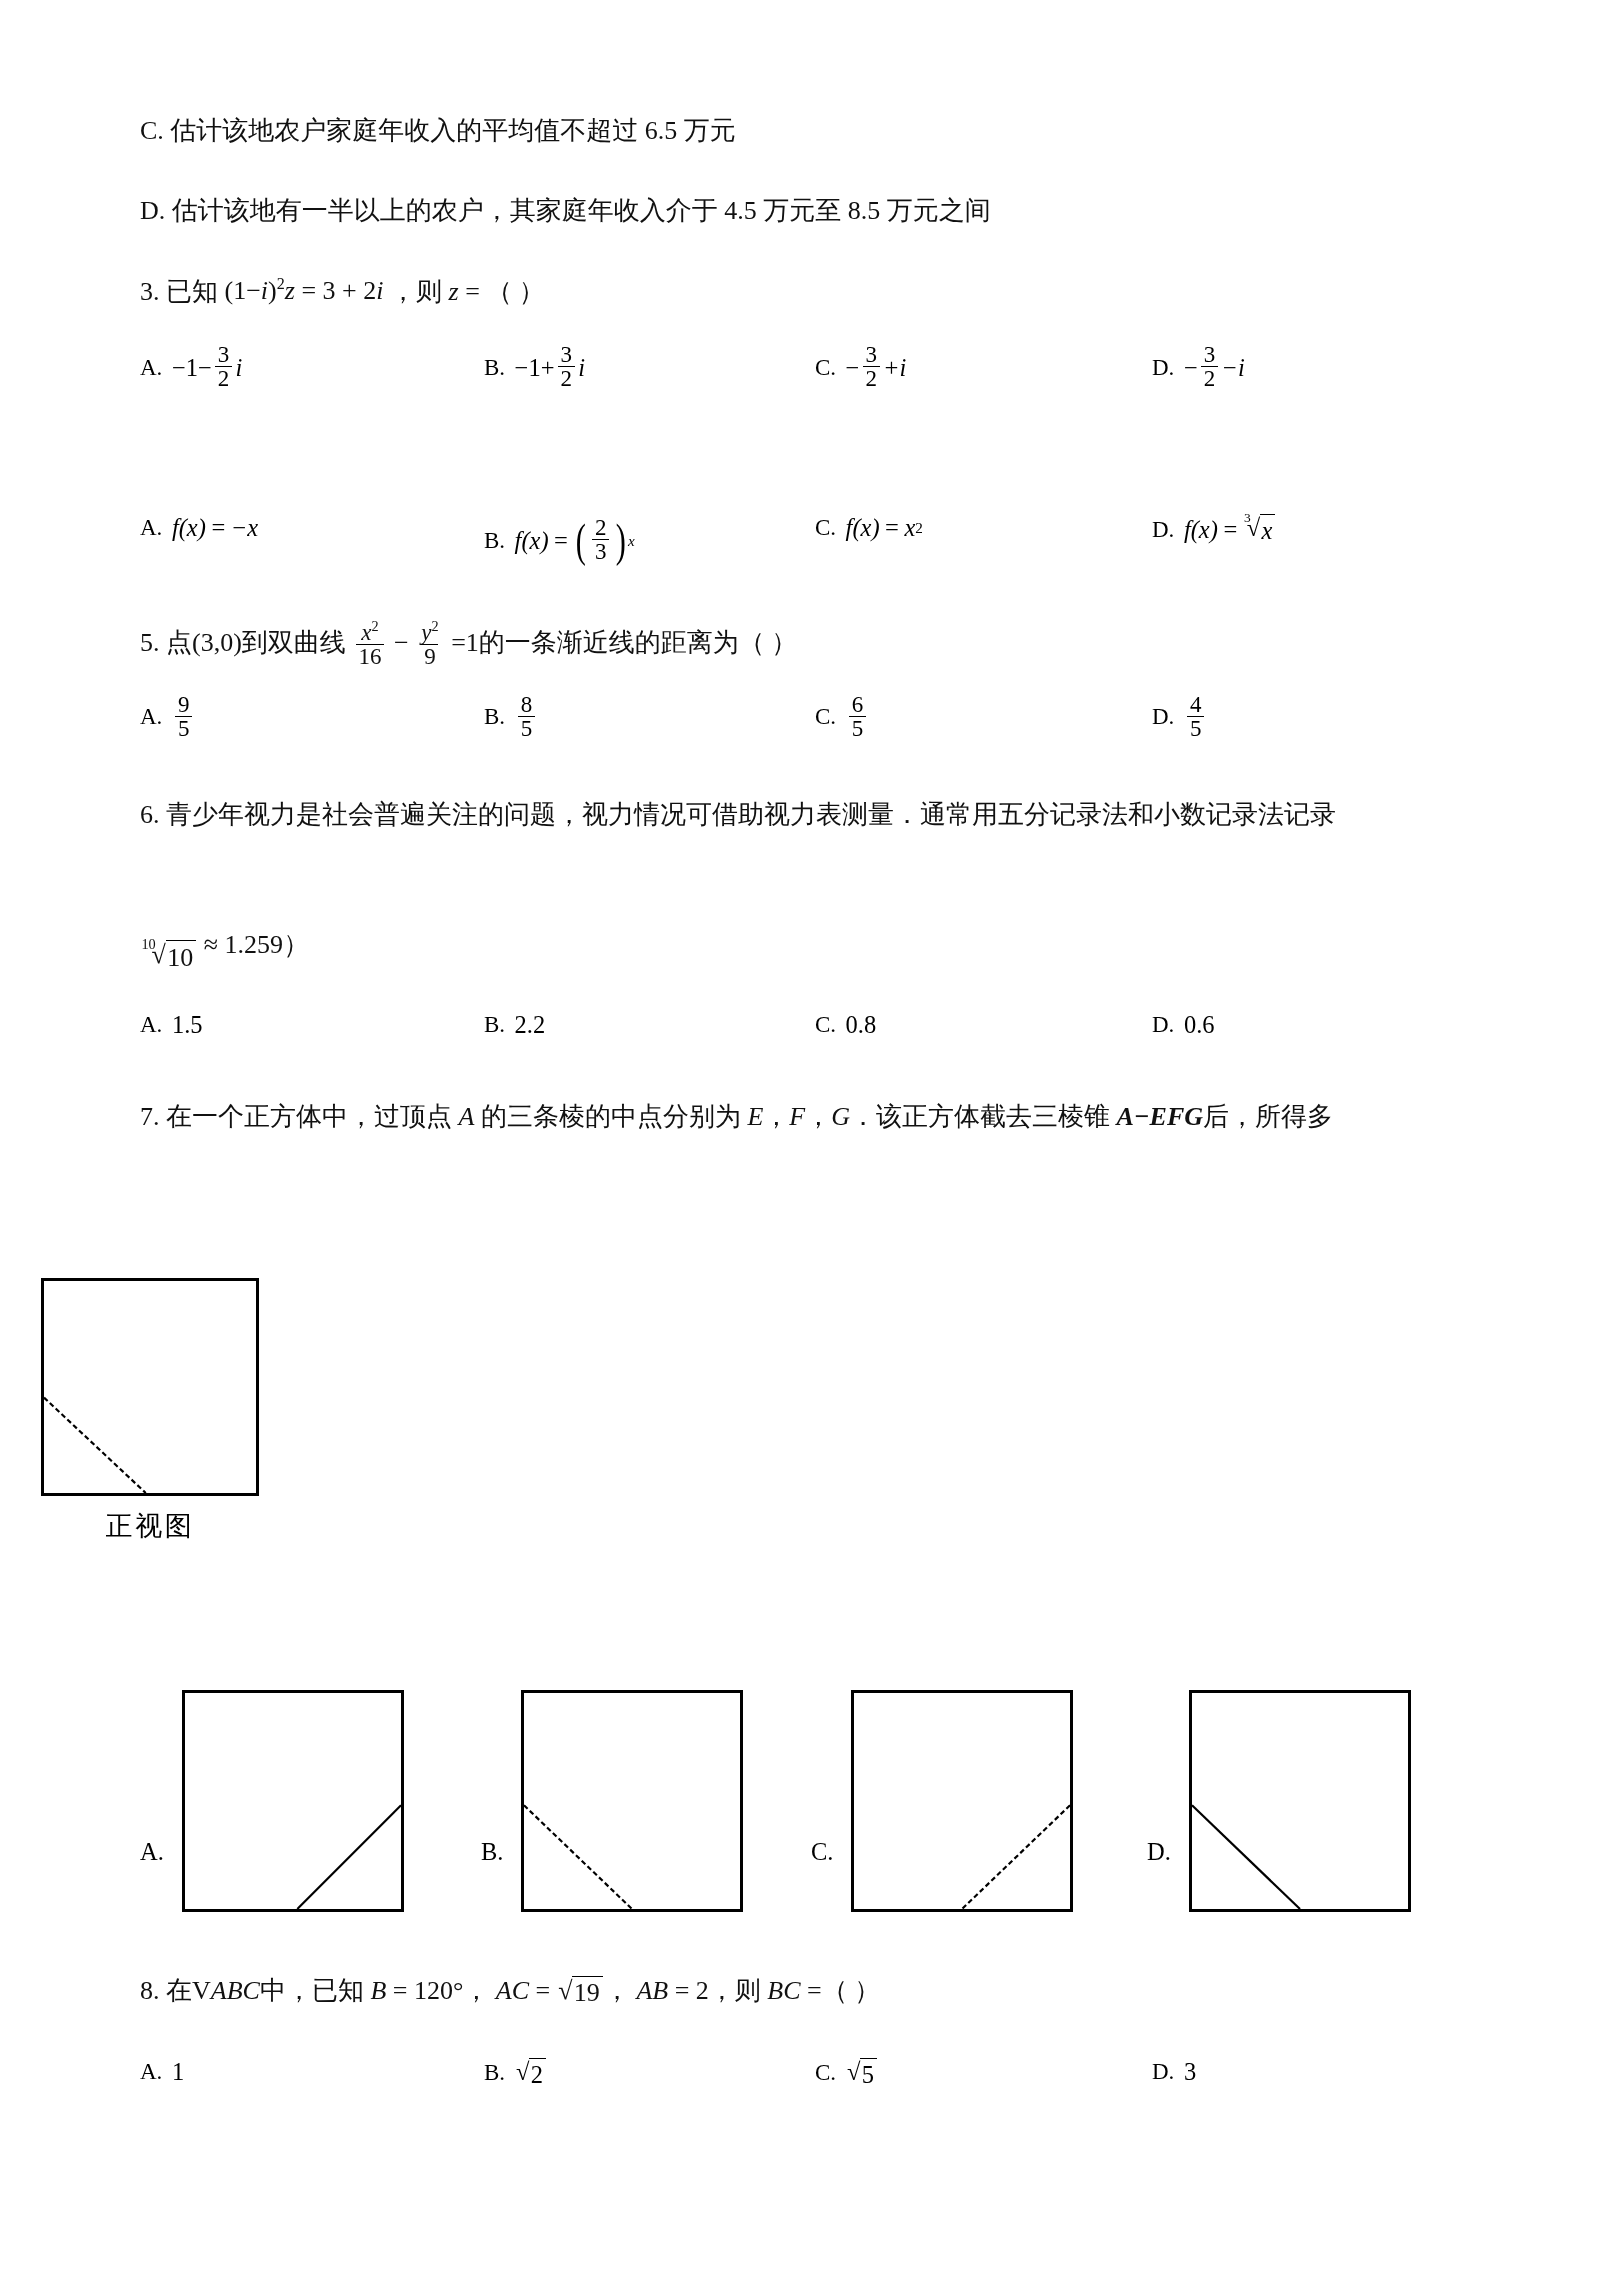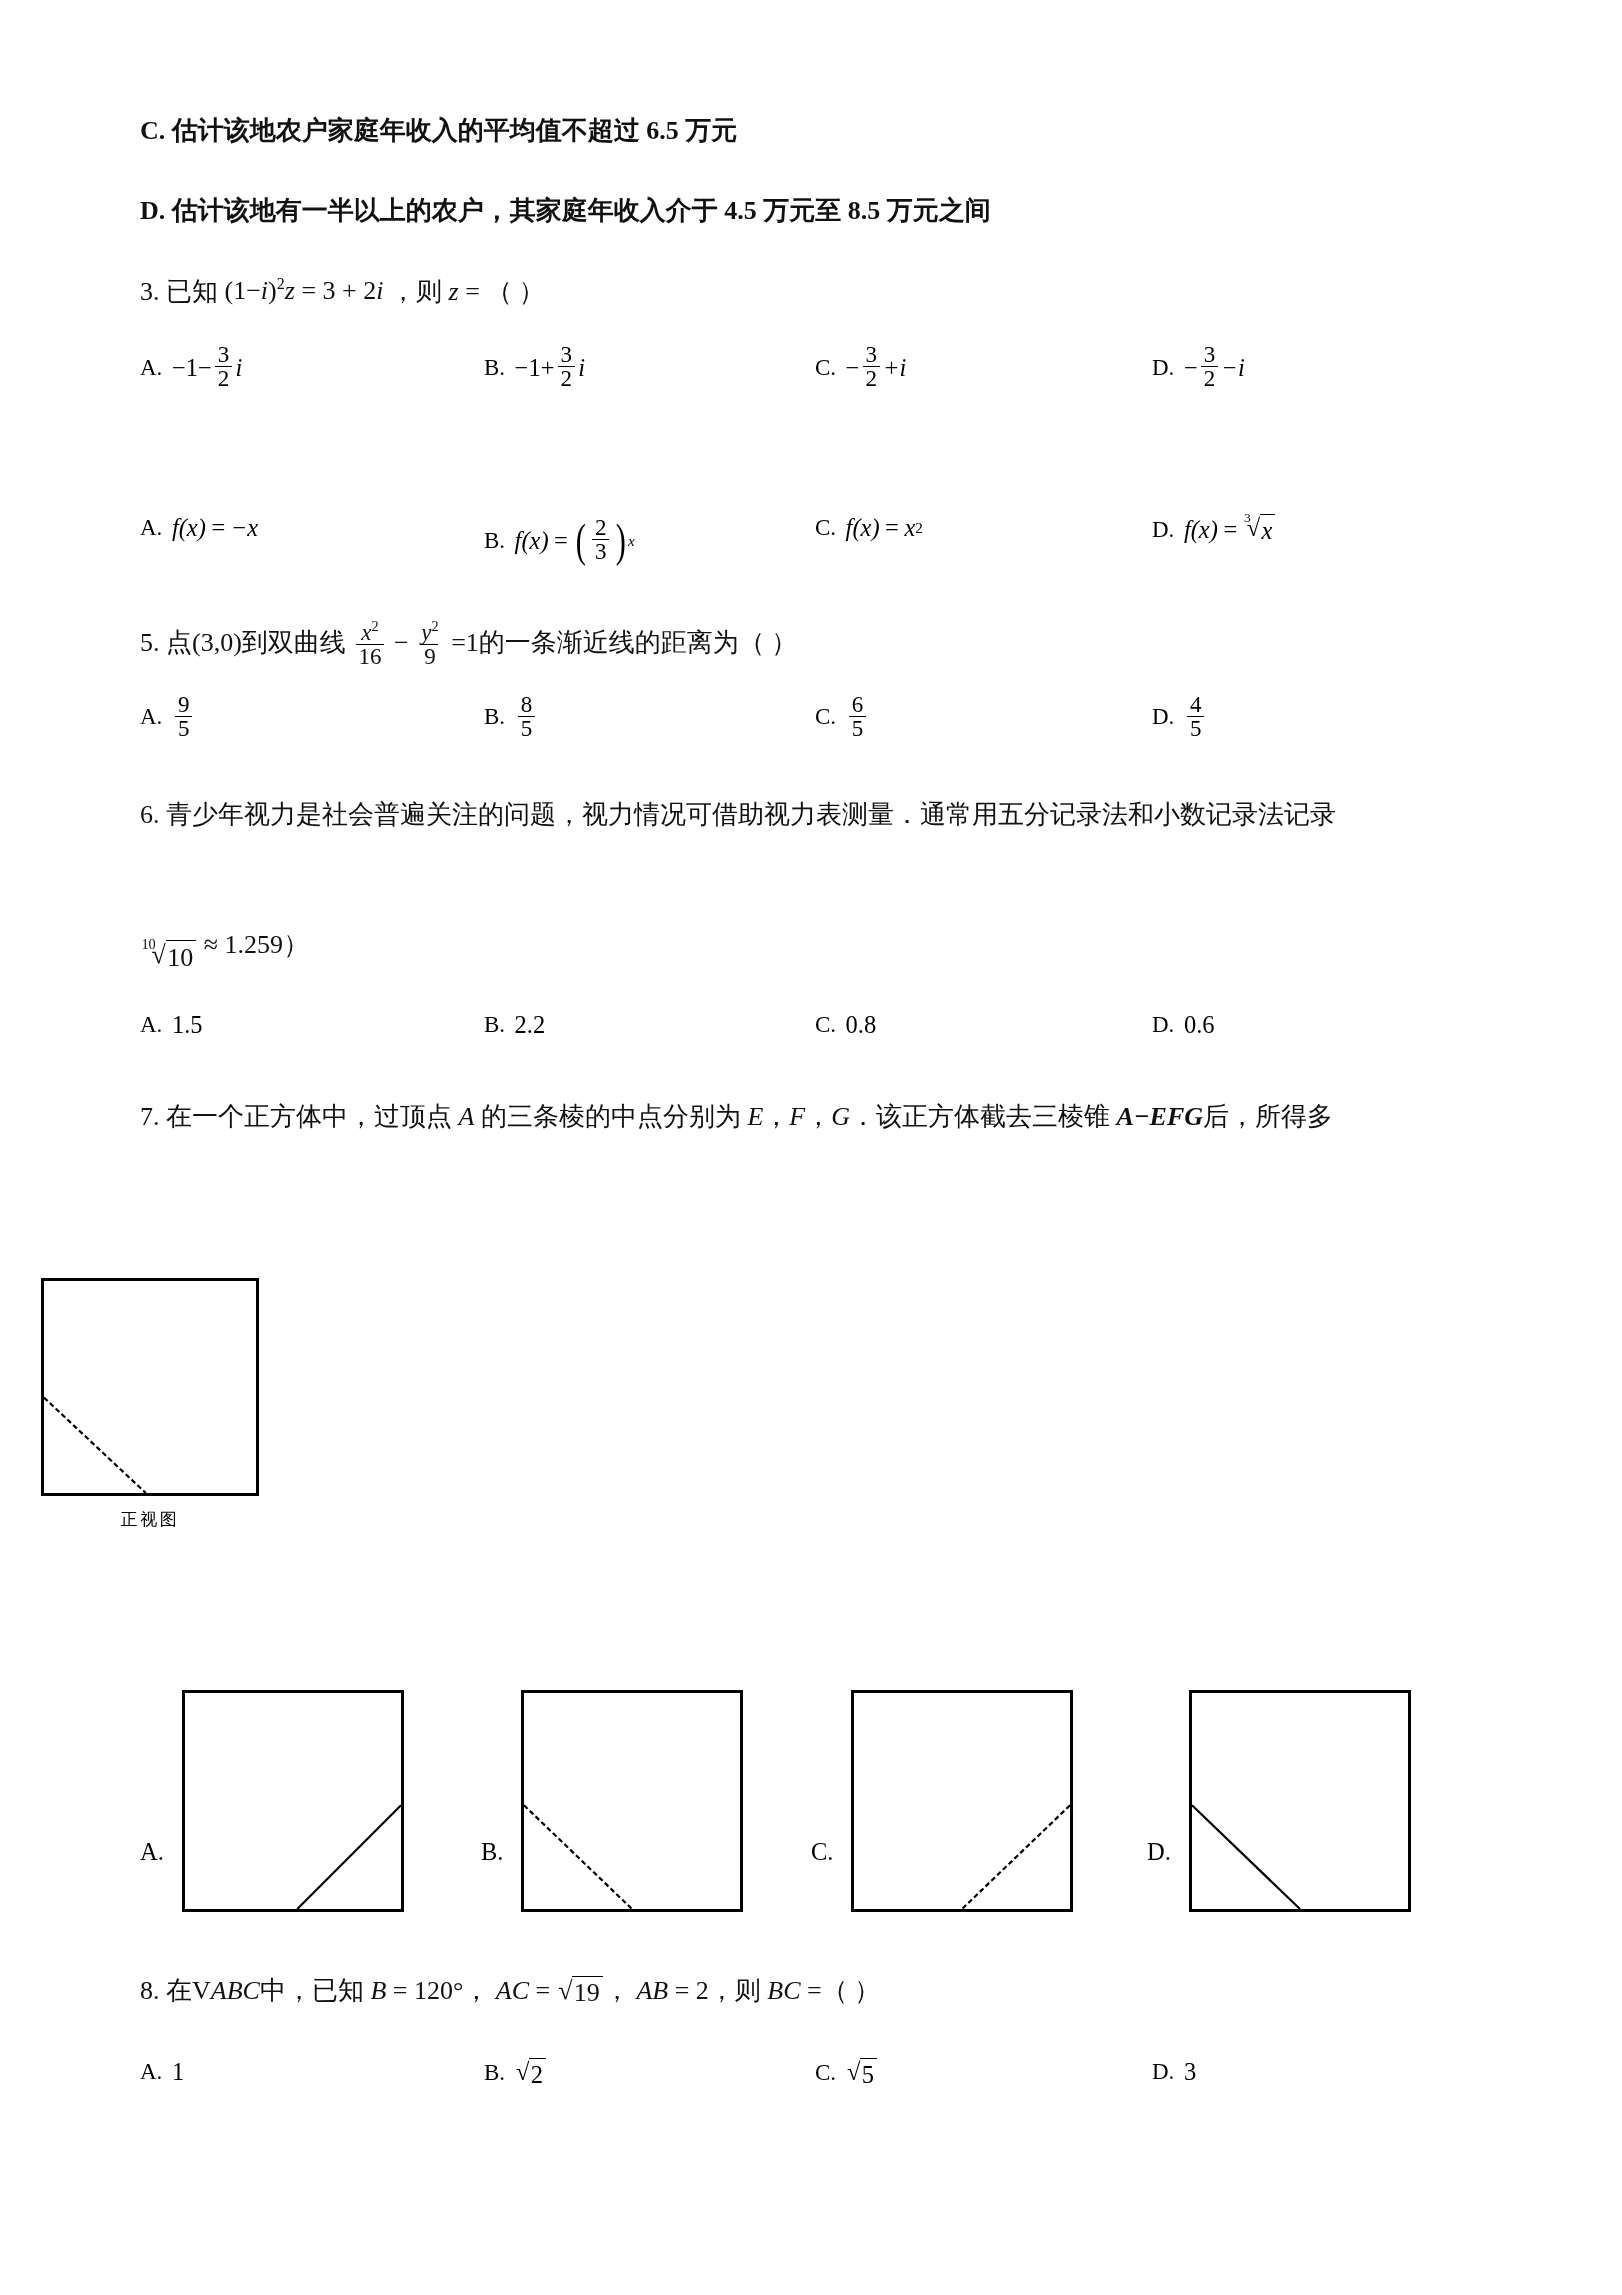--- a/index.html
+++ b/index.html
@@ -31,21 +31,20 @@
 
   
   .qline {
     font-size: 26px;
     line-height: 1.15;
     white-space: nowrap;
     color: #111;
   }
   .para {
     margin-bottom: 0;
-    font-weight: bold;
   }
 
   
   .optrow {
     position: relative;
     height: 41px;
   }
   .opt {
     position: absolute;
     top: 0;
@@ -125,21 +124,21 @@
   .sq {
     position: relative;
     border: 3.4px solid #000;
     background: #fff;
     box-sizing: border-box;
   }
   .fig-front .sq { width: 218px; height: 218px; }
   .fig-caption {
     margin-top: 12.3px;
     text-align: center;
-    font-size: 17px;
+    font-size: 27px;
     letter-spacing: 2.7px;
     width: 218px;
     margin-left: 24px;
   }
   .diag-svg {
     position: absolute;
     left: 0; top: 0;
     width: 100%;
     height: 100%;
     overflow: visible;

